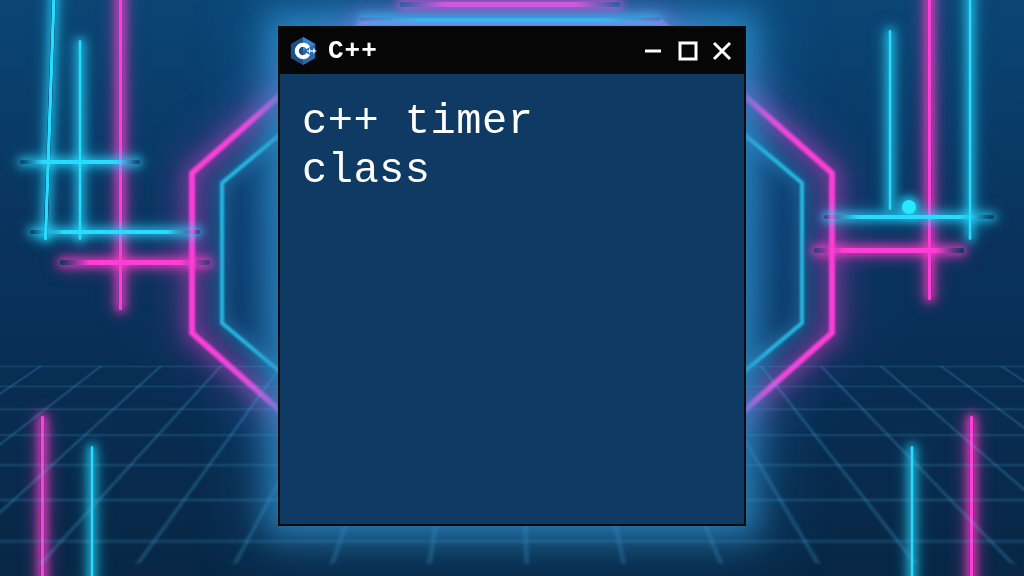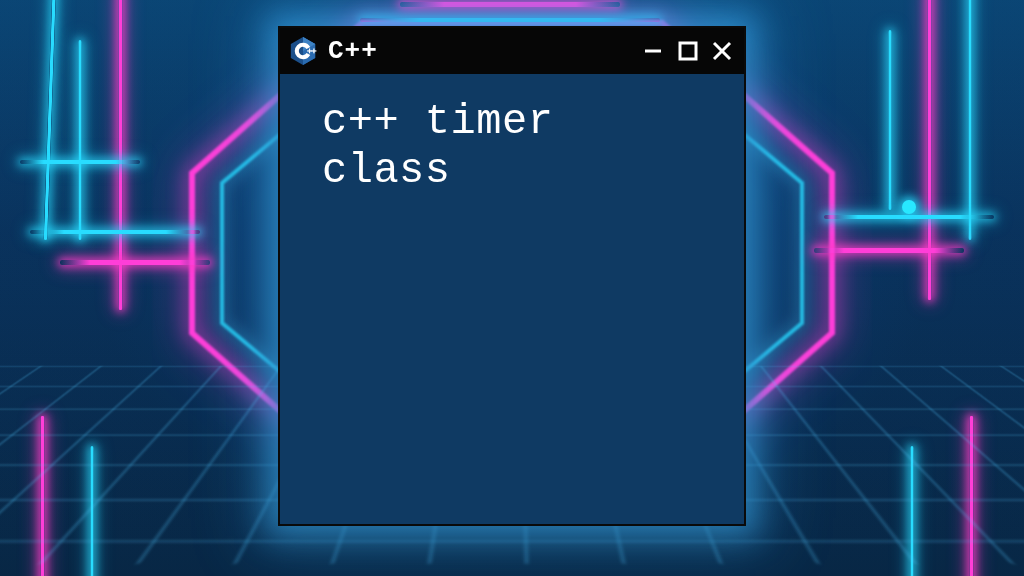--- a/index.html
+++ b/index.html
@@ -105,21 +105,20 @@
     .client {
       padding: 24px 22px;
     }
     .body-text {
       color: #ffffff;
       font-size: 42px;
       line-height: 1.15;
       font-family: 'Consolas', 'Courier New', monospace;
       white-space: pre-line;
       letter-spacing: 0.5px;
-      margin-left: 20px;
     }
   </style>
 </head>
 <body>
 
 <div class="backdrop">
   <div class="octagon">
     <svg viewBox="0 0 720 520">
       <polygon points="210,30 510,30 680,180 680,340 510,490 210,490 40,340 40,180" fill="none" stroke="#ff3ed8" stroke-width="6" style="filter: drop-shadow(0 0 10px #ff3ed8) drop-shadow(0 0 20px rgba(255,62,216,0.6));"></polygon>
       <polygon points="230,56 490,56 650,190 650,330 490,464 230,464 70,330 70,190" fill="none" stroke="#28dcff" stroke-width="4" opacity="0.8" style="filter: drop-shadow(0 0 8px #28dcff);"></polygon>

